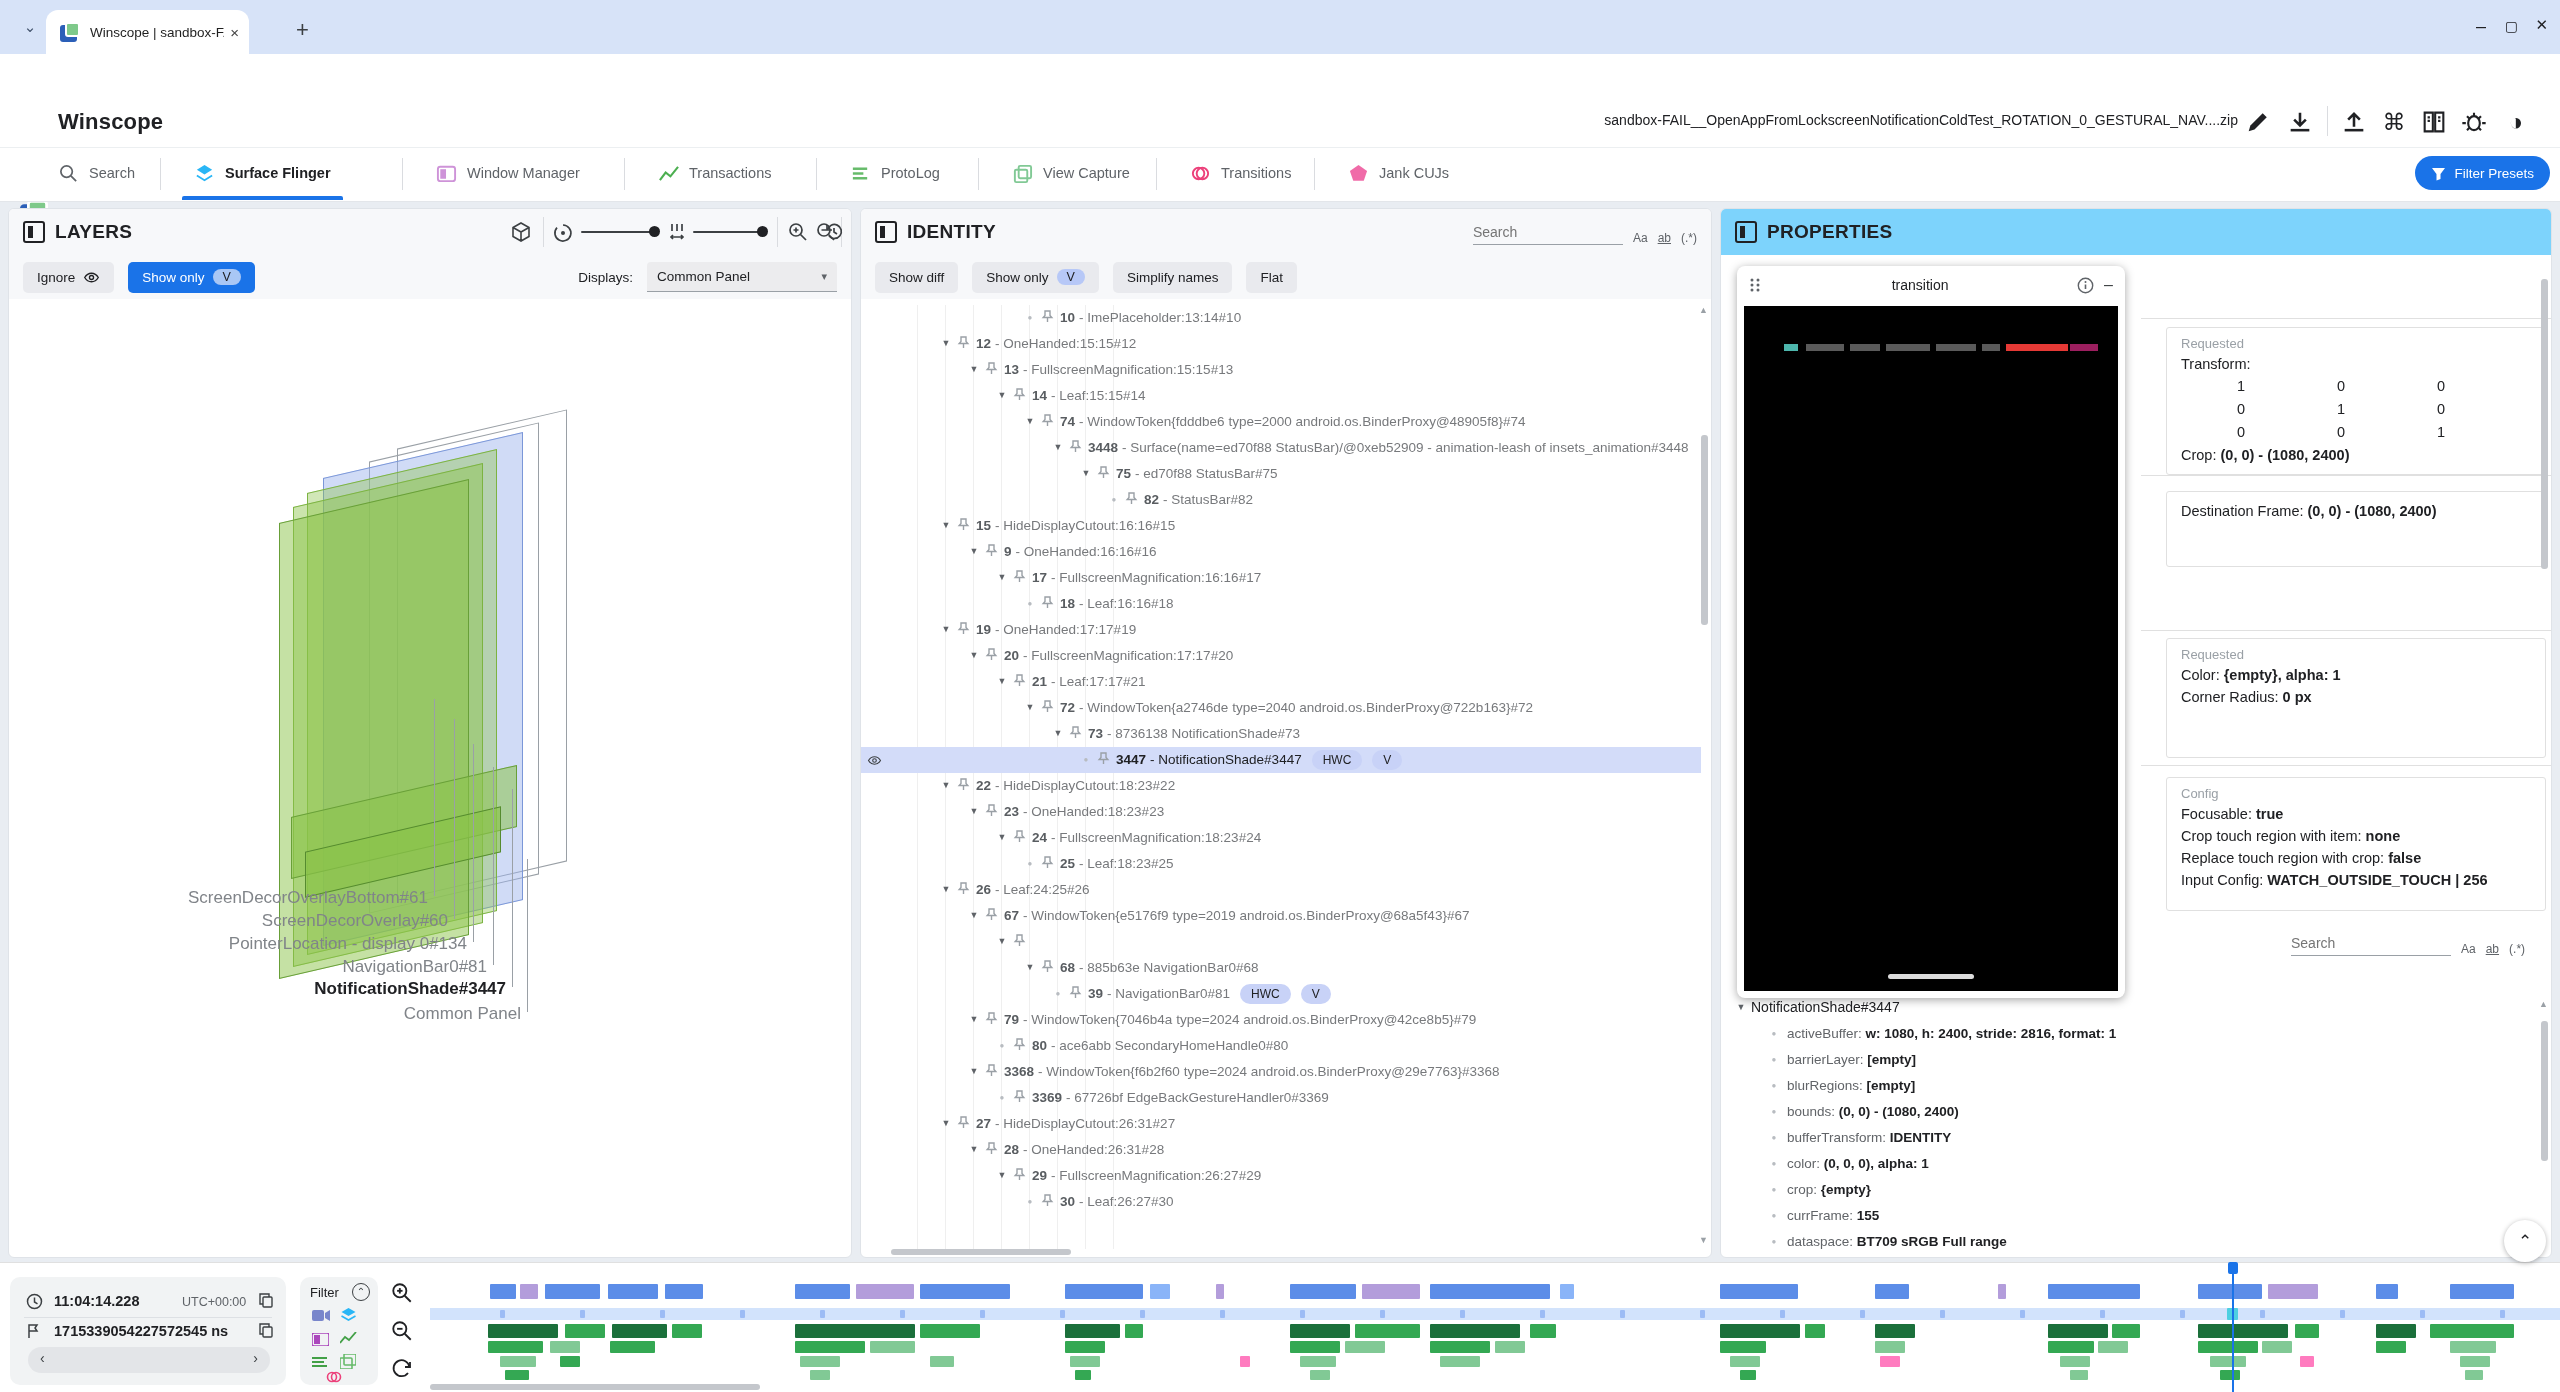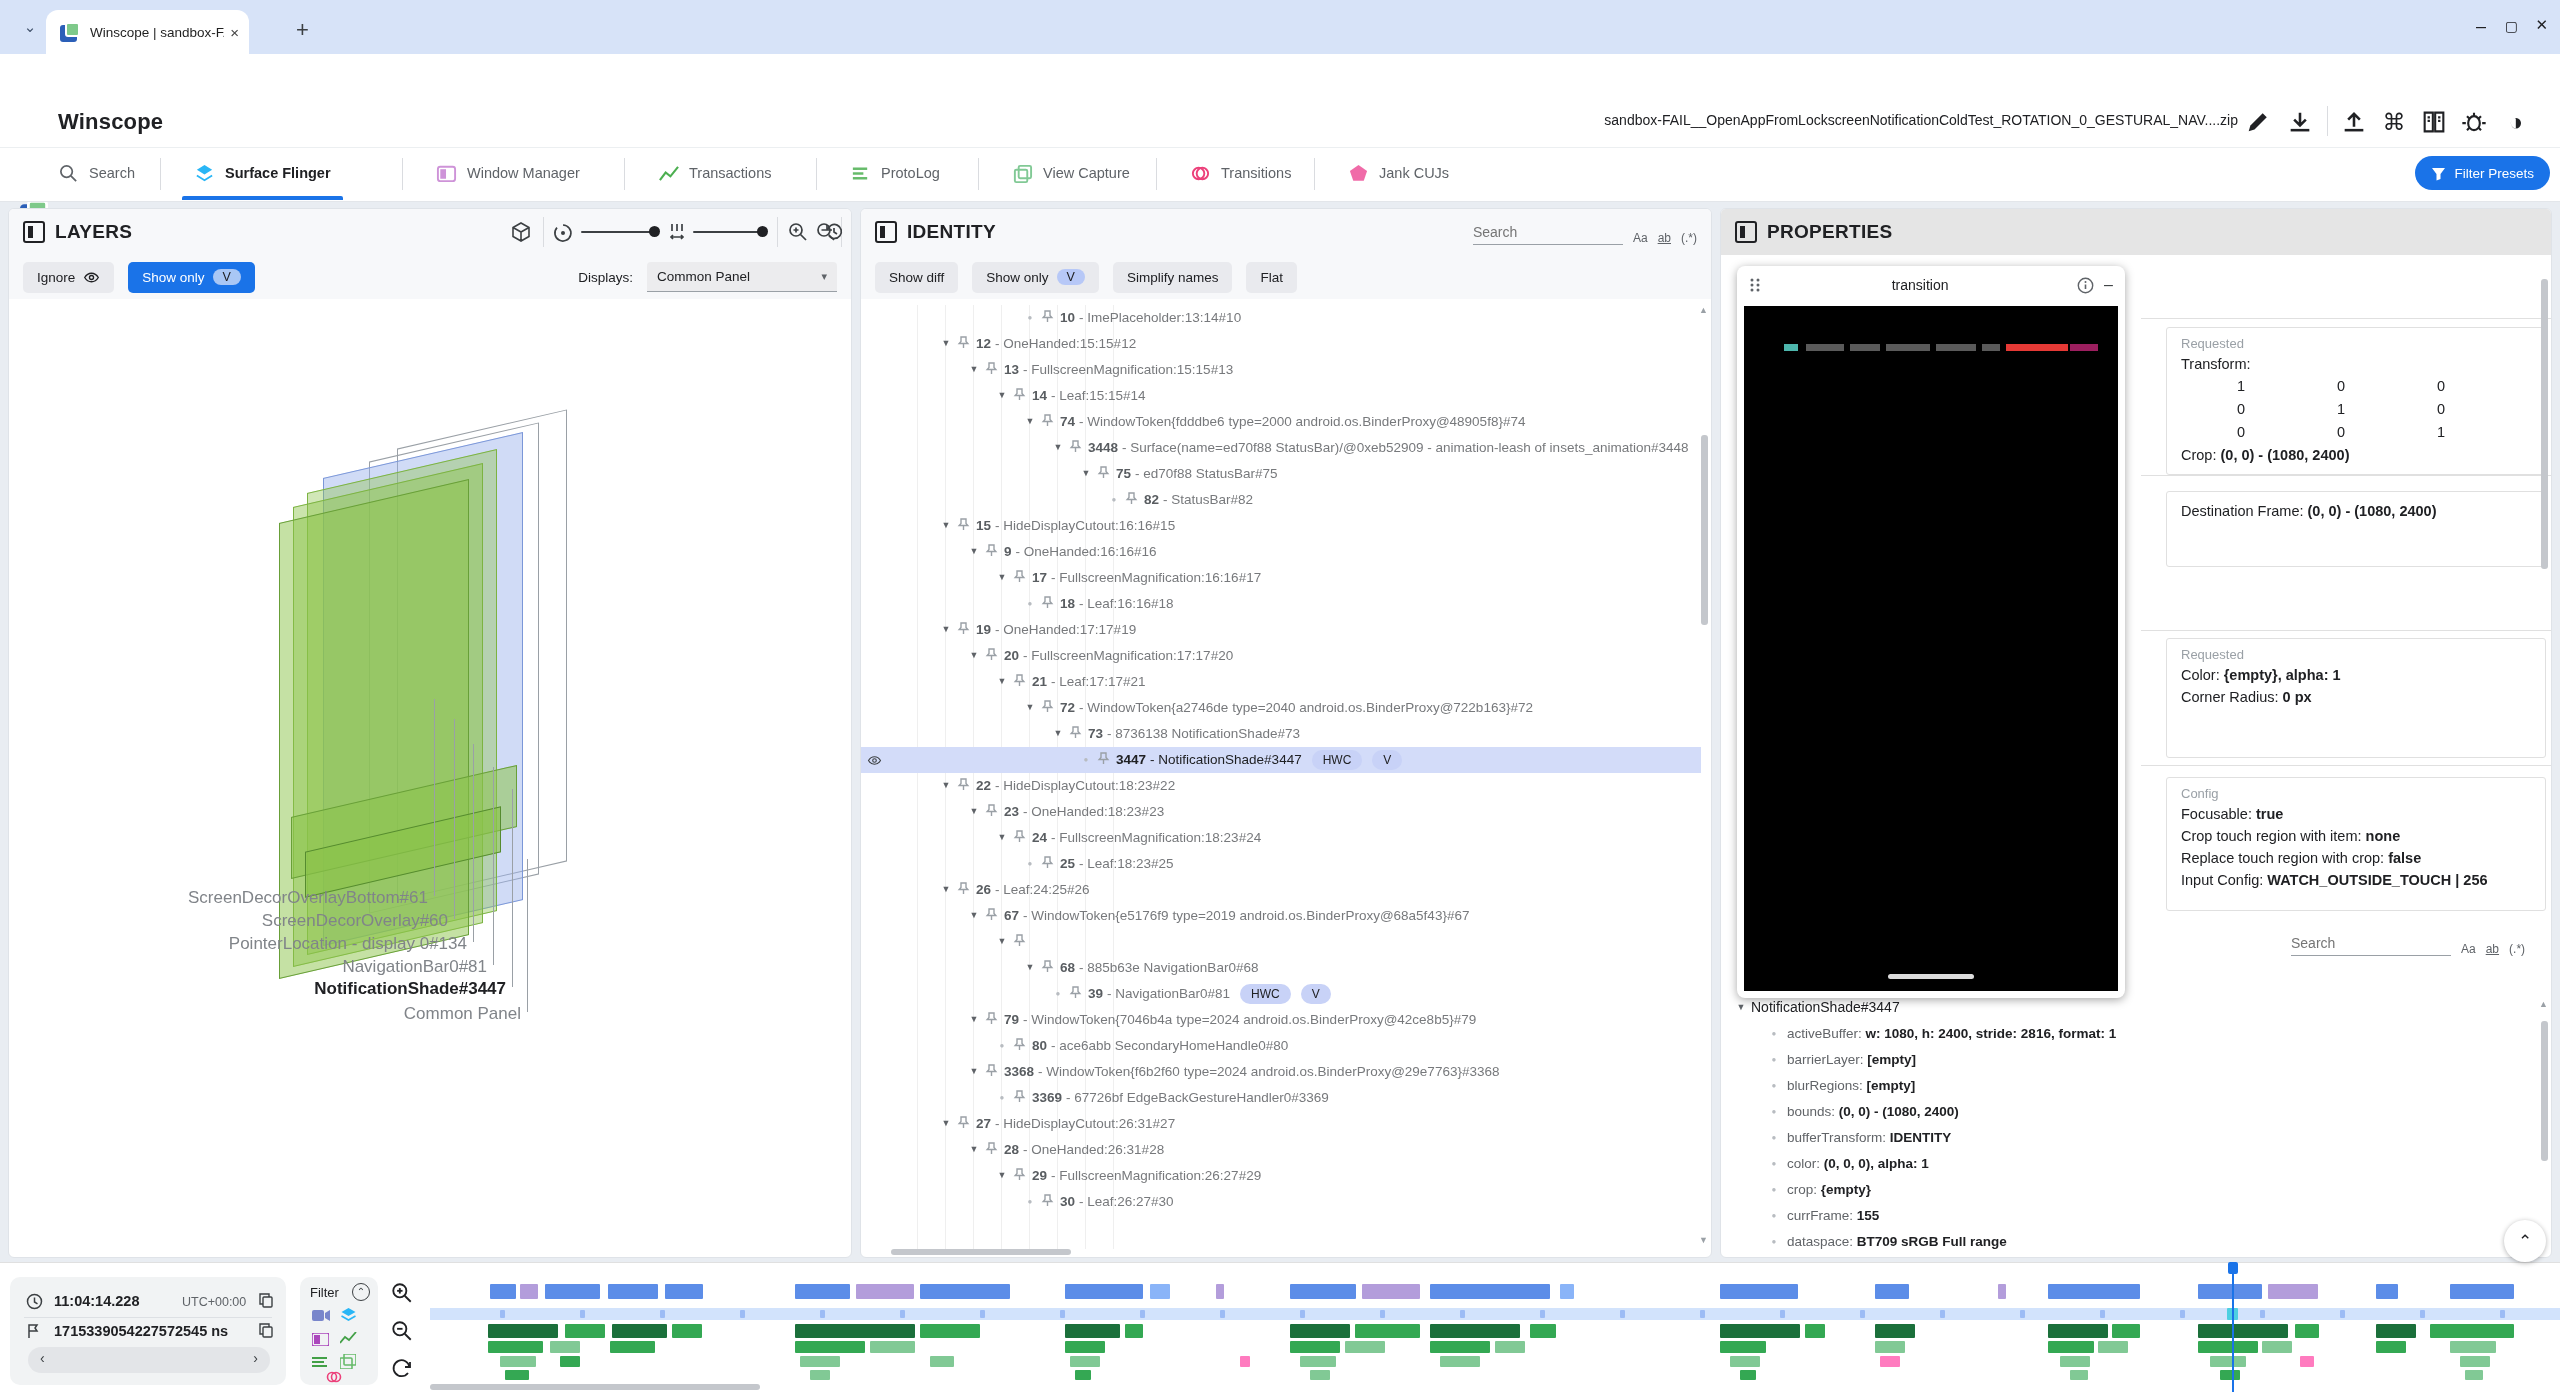--- a/index.html
+++ b/index.html
@@ -769,21 +769,21 @@
           <span><b>30</b>- Leaf:26:27#30</span>
         </div>
       </div>
     <div class="sarrow" style="right:3px; top:96px;">▲</div>
     <div class="sbar" style="right:3px; top:226px; width:7px; height:190px;"></div>
     <div class="sarrow" style="right:3px; bottom:12px;">▼</div>
     <div class="sbar" style="left:30px; bottom:2px; width:180px; height:6px;"></div>
   </div>
 
   <div class="panel" style="left:1720px; top:208px; width:832px; height:1050px;">
-    <div class="phead" style="background:#e5e5e5;">
+    <div class="phead" style="background:#7dd3fc;">
       <div class="pico"></div>
       <div class="ptitle">PROPERTIES</div>
     </div>
     <div class="abs" style="left:388px; top:58px; font-size:13px; color:#5f6368;">2)</div>
 
     <div id="p-rules">
         <div class="prule" style="top:109px"></div>
         <div class="prule" style="top:266px"></div>
         <div class="prule" style="top:421px"></div>
         <div class="prule" style="top:556px"></div>

